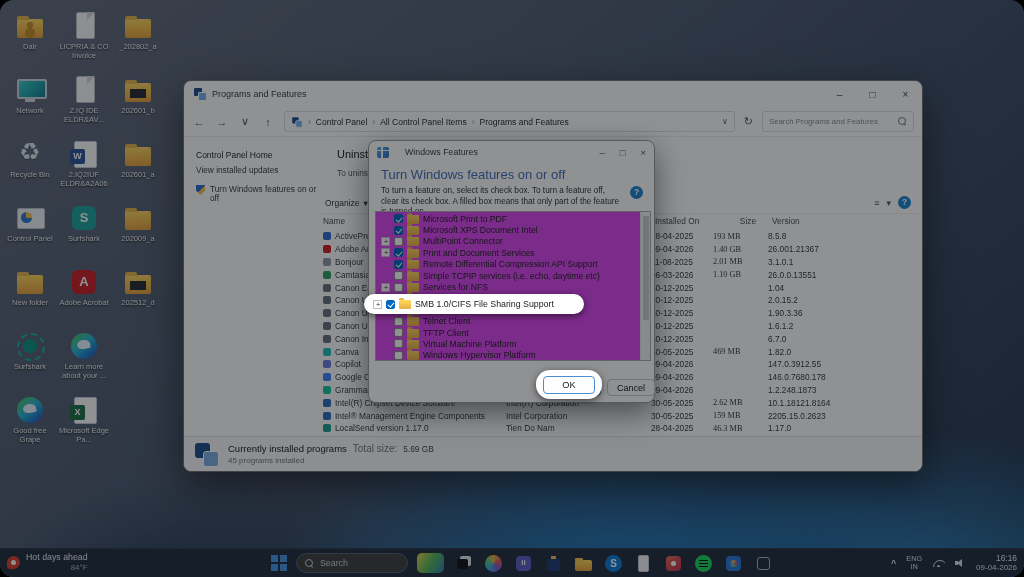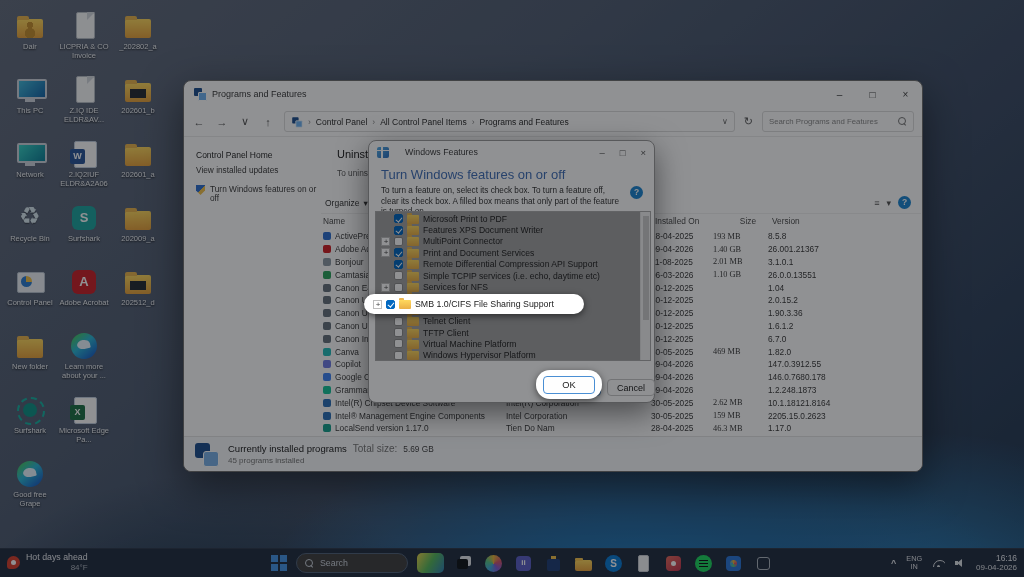--- a/index.html
+++ b/index.html
@@ -1,18 +1,18 @@
 <!DOCTYPE html>
 <html><head>
 <meta charset="utf-8">
 <style>
   html,body{margin:0;padding:0;background:#000;}
   *{box-sizing:border-box;}
   .screen{position:relative;width:1024px;height:577px;overflow:hidden;
-    font-family:"Liberation Sans",sans-serif;-webkit-font-smoothing:antialiased;}
+    font-family:"Liberation Sans",sans-serif;border-radius:14px;-webkit-font-smoothing:antialiased;}
   
   .wallpaper{position:absolute;inset:0;background:
     radial-gradient(55% 60% at 62% 112%, #3e9ad8 0%, #2470ab 30%, rgba(20,60,100,0) 70%),
     radial-gradient(40% 55% at 20% 118%, #0e2b44 0%, rgba(10,30,50,0) 65%),
     radial-gradient(45% 50% at 90% 105%, #2c86c2 0%, rgba(20,60,100,0) 60%),
     linear-gradient(140deg,#646d7e 0%,#525f74 35%,#3a4a63 68%,#203650 100%);}
   
   .desktop{position:absolute;left:4px;top:6px;display:flex;gap:2px;z-index:5;}
   .dcol{display:flex;flex-direction:column;}
   .ditem{width:52px;height:64px;display:flex;flex-direction:column;align-items:center;padding-top:5px;cursor:default;}
@@ -134,21 +134,21 @@
   .dlg-title{position:relative;height:22px;display:flex;align-items:center;gap:16px;padding-left:8px;}
   .dlg-ico{width:12px;height:11px;background:linear-gradient(135deg,#58b0e8,#2b6fc0);border-radius:2px;position:relative;flex:none;}
   .dlg-ico::before{content:"";position:absolute;left:0;right:0;top:3px;height:1.5px;background:#fff;}
   .dlg-ico::after{content:"";position:absolute;left:4px;top:0;bottom:0;width:1.5px;background:#fff;}
   .dlg-title-text{font-size:8.8px;color:#3a3a3a;}
   .dlg-ctrls{position:absolute;right:8px;top:0;height:22px;display:flex;gap:15px;align-items:center;}
   .dlg-ctrl{font-size:9.5px;color:#555;}
   .dlg-heading{position:absolute;left:12px;top:26px;font-size:13px;color:#4170b8;}
   .dlg-help{position:absolute;right:11px;top:45px;}
   .dlg-desc{position:absolute;left:12px;top:45px;width:240px;font-size:8.2px;line-height:10.5px;color:#333;}
-  .listbox{position:absolute;left:6px;top:70px;width:276px;height:150px;border:1px solid #ababab;background:#a3a3a3;overflow:hidden;}
+  .listbox{position:absolute;left:6px;top:70px;width:276px;height:150px;border:1px solid #ababab;background:#d946ef;overflow:hidden;}
   .flist{position:absolute;left:0;top:1px;right:10px;}
   .frow{display:flex;align-items:center;height:11.4px;gap:4px;padding-left:5px;font-size:8.6px;color:#222;white-space:nowrap;}
   .fexp{width:9px;height:9px;border:1px solid #bdbdbd;background:#fff;position:relative;flex:none;}
   .fexp::after{content:"+";position:absolute;left:0;top:-1px;width:8px;text-align:center;font-size:8px;line-height:10px;color:#444;}
   .fexp[data-expand="false"]{visibility:hidden;}
   .fcb{width:9px;height:9px;border:1px solid #8a8a8a;background:#fff;border-radius:2px;position:relative;flex:none;}
   .fcb[data-state="checked"]{background:#0067c0;border-color:#0067c0;}
   .fcb[data-state="checked"]::after{content:"";position:absolute;left:2.2px;top:0.4px;width:2.6px;height:5px;
     border:solid #fff;border-width:0 1.4px 1.4px 0;transform:rotate(40deg);}
   .ffolder{width:12px;height:9px;background:linear-gradient(#ffd95e,#eaaf46);border-radius:1px;position:relative;flex:none;margin-top:1px;}
@@ -235,24 +235,20 @@
   <div class="wallpaper"></div>
 
   <div class="desktop">
     <div class="dcol">
 
         <div class="ditem">
           <span class="dicon" data-icon="folder-user"></span>
           <span class="dlabel">Dair</span>
         </div>
 
-        <div class="ditem">
-          <span class="dicon" data-icon="pc"></span>
-          <span class="dlabel">This PC</span>
-        </div>
 
         <div class="ditem">
           <span class="dicon" data-icon="network"></span>
           <span class="dlabel">Network</span>
         </div>
 
         <div class="ditem">
           <span class="dicon" data-icon="recycle"></span>
           <span class="dlabel">Recycle Bin</span>
         </div>
@@ -617,21 +613,21 @@
             <span class="fexp" data-expand="false"></span>
             <span class="fcb" data-state="checked"></span>
             <span class="ffolder"></span>
             <span class="flabel">Microsoft Print to PDF</span>
           </div>
 
           <div class="frow">
             <span class="fexp" data-expand="false"></span>
             <span class="fcb" data-state="checked"></span>
             <span class="ffolder"></span>
-            <span class="flabel">Features XPS Document Writer</span>
+            <span class="flabel">Microsoft XPS Document Intel</span>
           </div>
 
           <div class="frow">
             <span class="fexp" data-expand="true"></span>
             <span class="fcb" data-state="unchecked"></span>
             <span class="ffolder"></span>
             <span class="flabel">MultiPoint Connector</span>
           </div>
 
           <div class="frow">

